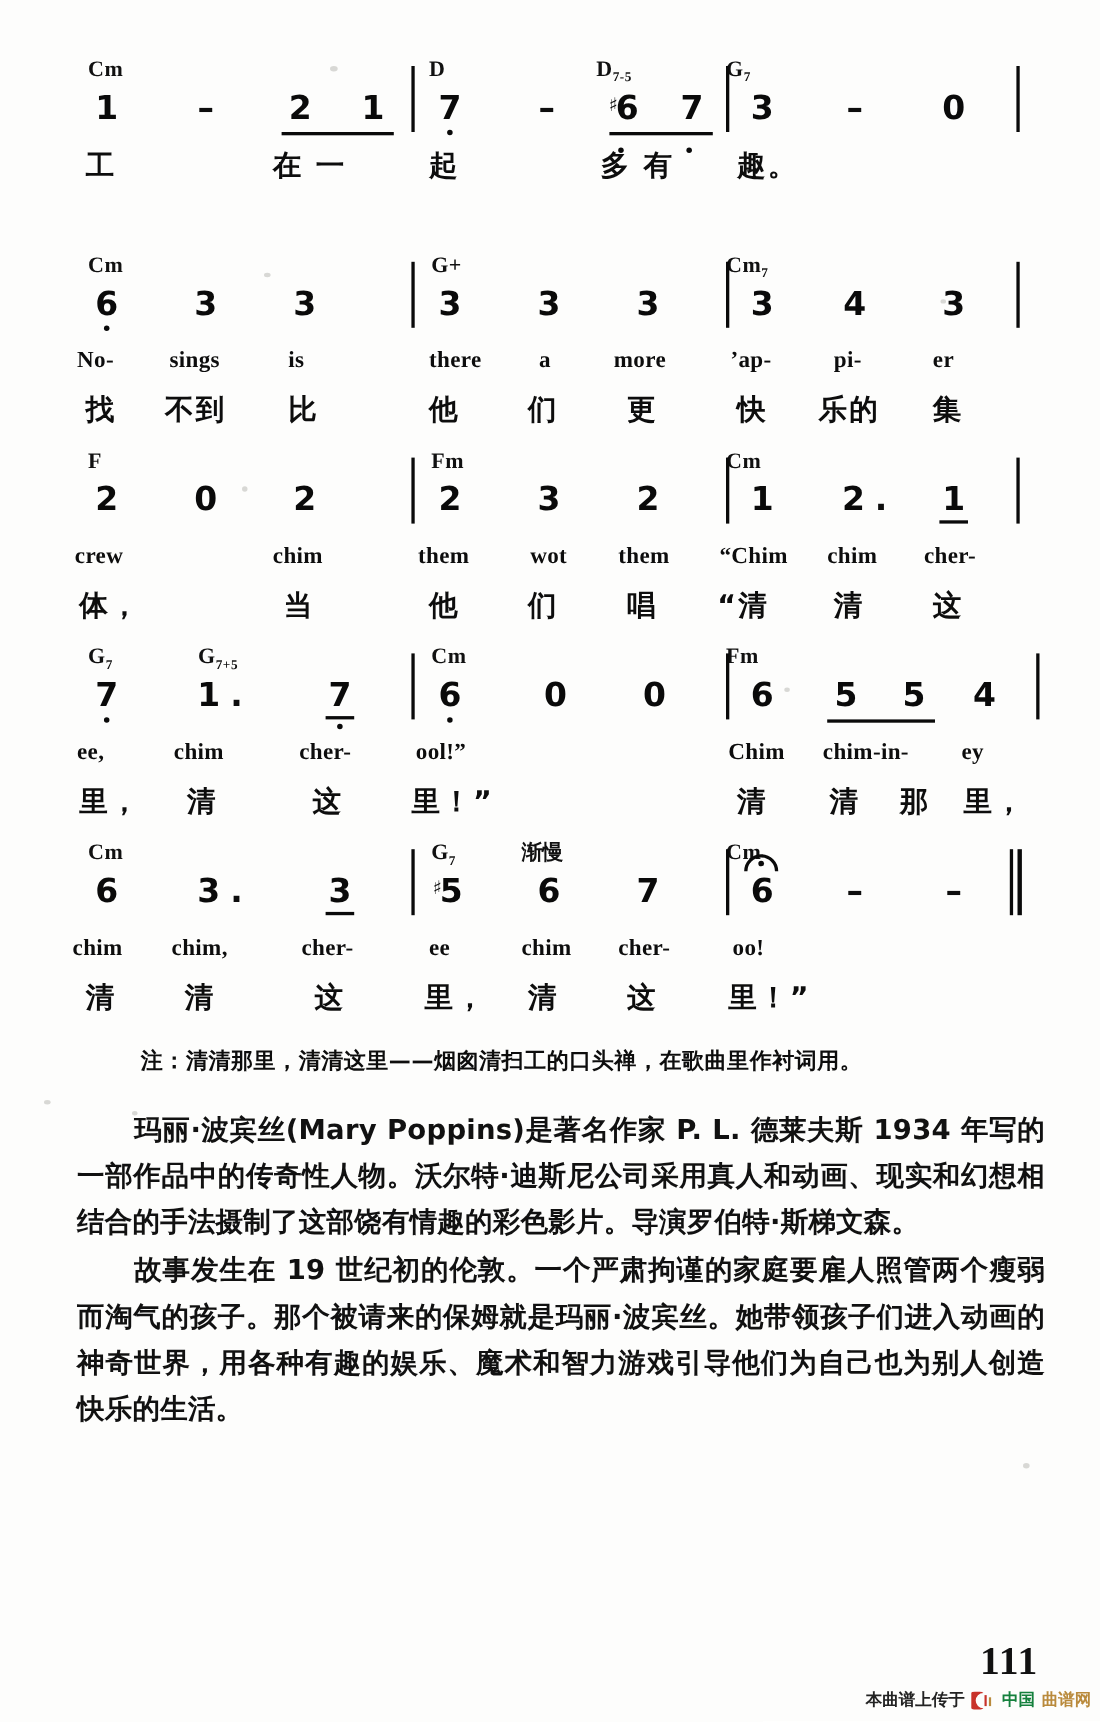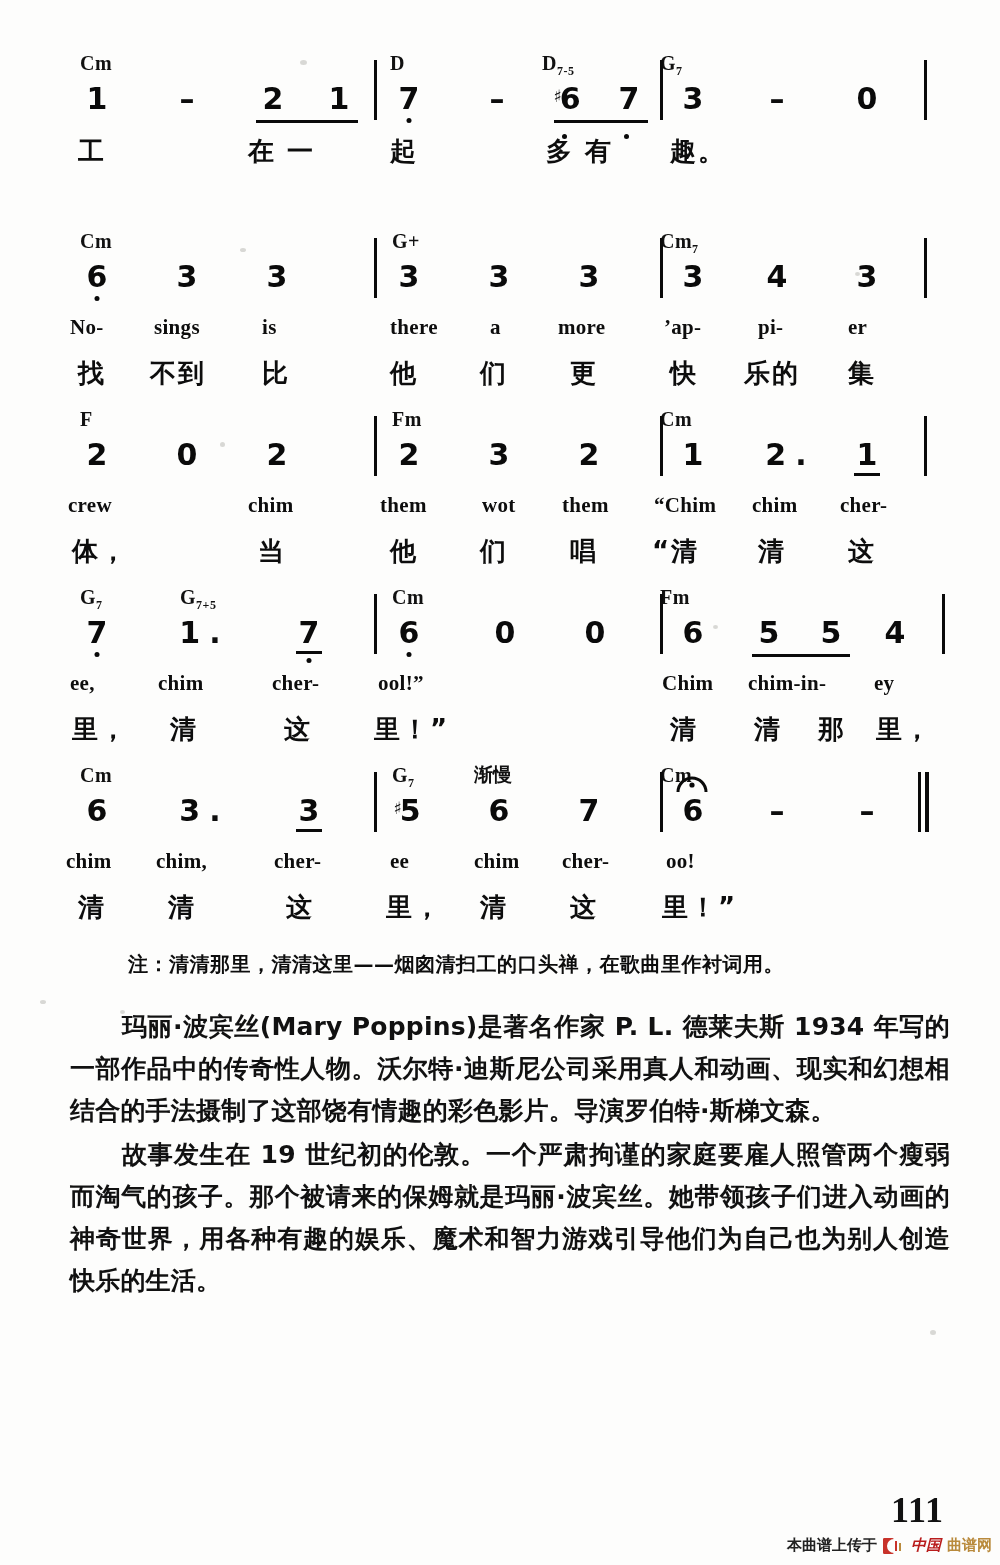--- a/index.html
+++ b/index.html
@@ -256,21 +256,21 @@
     font-weight: 700;
     font-size: 15px;
     color: #222;
   }
   .wm-logo {
     display: inline-block;
     width: 22px;
     height: 16px;
     position: relative;
   }
-  .wm-brand-a { color: #b91c1c; font-style: italic; }
+  .wm-brand-a { color: #15803d; }
   .wm-brand-b { color: #b98a3c; }
 
   
   .speck {
     position: absolute;
     background: #b9b9b4;
     border-radius: 50%;
     opacity: .55;
   }
 </style>

